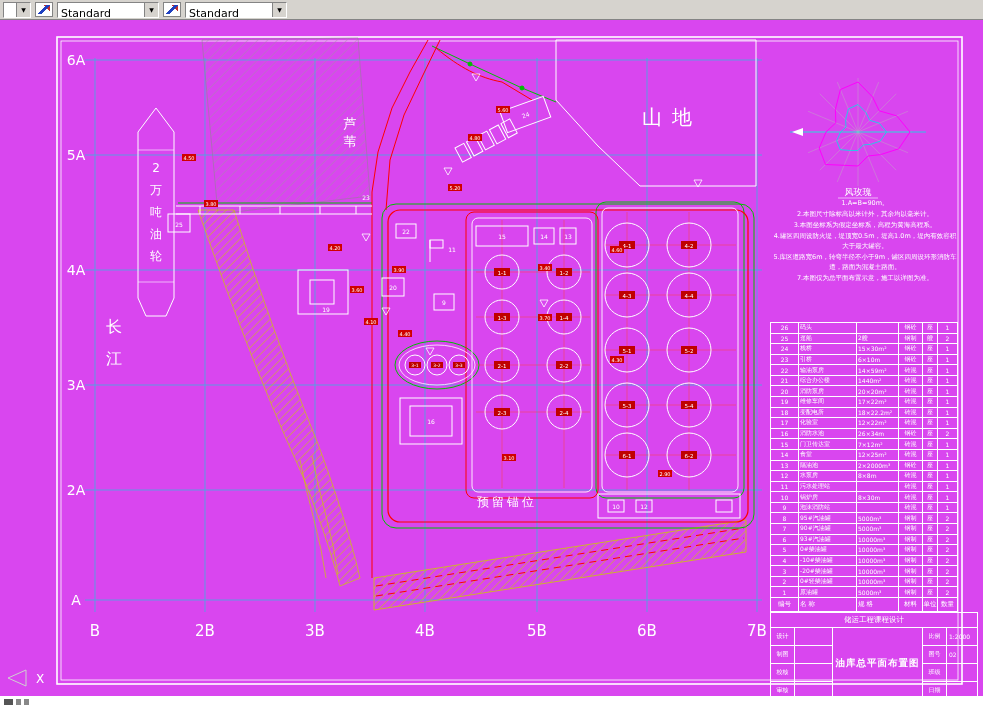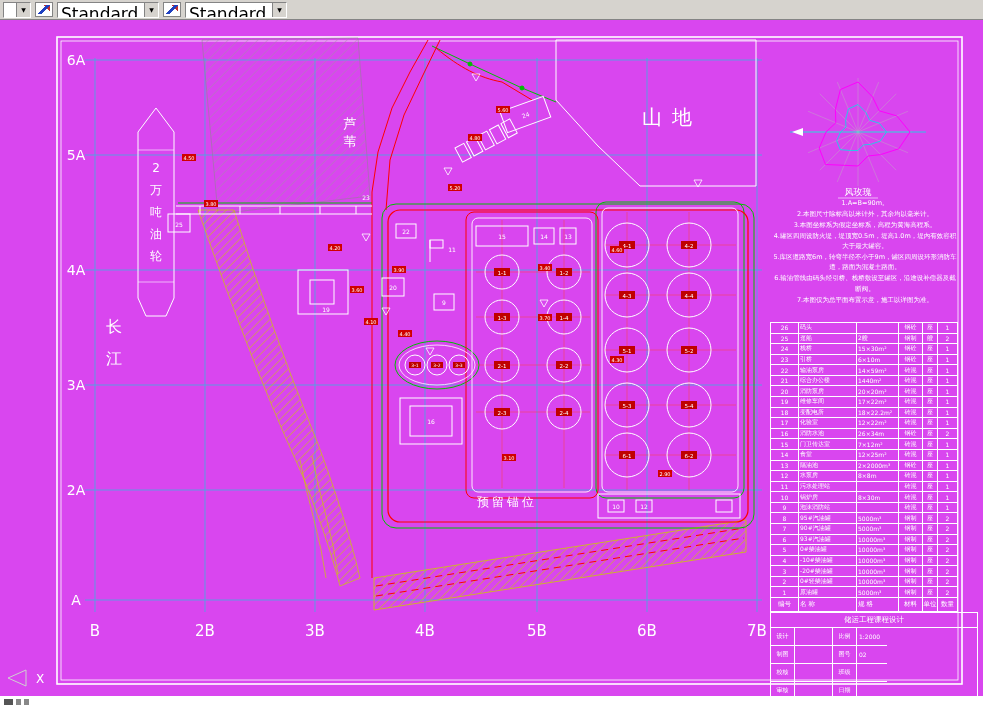--- a/index.html
+++ b/index.html
@@ -5,21 +5,21 @@
   * { margin:0; padding:0; box-sizing:border-box; }
   html,body { width:983px; height:708px; overflow:hidden; background:#000;
     font-family:"DejaVu Sans", sans-serif; }
 
   
   .toolbar { position:absolute; top:0; left:0; width:983px; height:20px;
     background:#d6d3ce; border-bottom:1px solid #848484;
     display:flex; align-items:center; gap:4px; padding:0 3px; }
   .combo { display:flex; align-items:stretch; height:16px; background:#fff;
     border:1px solid; border-color:#848484 #fff #fff #848484; }
-  .combo-field { width:86px; font-size:17px; line-height:14px; padding:4px 3px;
+  .combo-field { width:86px; font-size:11px; line-height:14px; padding:4px 3px;
     color:#000; overflow:hidden; white-space:nowrap; }
   .combo-small .combo-field { width:12px; }
   .combo-arrow { width:14px; background:#d6d3ce; border-left:1px solid #848484;
     font-size:6px; color:#000; display:flex; align-items:center; justify-content:center; }
   .tool-icon { width:18px; height:15px; background:#fff; border:1px solid #848484;
     position:relative; display:inline-block; }
   .tool-icon::after { content:""; position:absolute; inset:2px;
     background:linear-gradient(135deg, transparent 40%, #2040c0 40%, #2040c0 58%, transparent 58%),
                linear-gradient(45deg, transparent 70%, #c03030 70%); }
 
@@ -516,21 +516,20 @@
   </g>
 </svg>
 
 <div class="notes">
 
 <div class="note-line">1.A=B=90m。</div>
       <div class="note-line">2.本图尺寸除标高以米计外，其余均以毫米计。</div>
       <div class="note-line">3.本图坐标系为假定坐标系，高程为黄海高程系。</div>
       <div class="note-line">4.罐区四周设防火堤，堤顶宽0.5m，堤高1.0m，堤内有效容积大于最大罐容。</div>
       <div class="note-line">5.库区道路宽6m，转弯半径不小于9m，罐区四周设环形消防车道，路面为混凝土路面。</div>
-      <div class="note-line">6.输油管线由码头经引桥、栈桥敷设至罐区，沿途设补偿器及截断阀。</div>
       <div class="note-line">7.本图仅为总平面布置示意，施工以详图为准。</div>
     </div>
 
 <div class="rtable">
   <div class="rows">
 
       <div class="trow">
         <span class="c c0">26</span>
         <span class="c c1">码头</span>
         <span class="c c2"></span>
@@ -792,20 +791,21 @@
         <div class="tb-frow">
           <span class="tb-flabel">校核</span>
           <span class="tb-fvalue"></span>
         </div>
 
         <div class="tb-frow">
           <span class="tb-flabel">审核</span>
           <span class="tb-fvalue"></span>
         </div>
       </div>
+    <div class="tb-mid">油库总平面布置图</div>
     <div class="tb-right">
 
         <div class="tb-frow">
           <span class="tb-flabel">比例</span>
           <span class="tb-fvalue">1:2000</span>
         </div>
 
         <div class="tb-frow">
           <span class="tb-flabel">图号</span>
           <span class="tb-fvalue">02</span>

